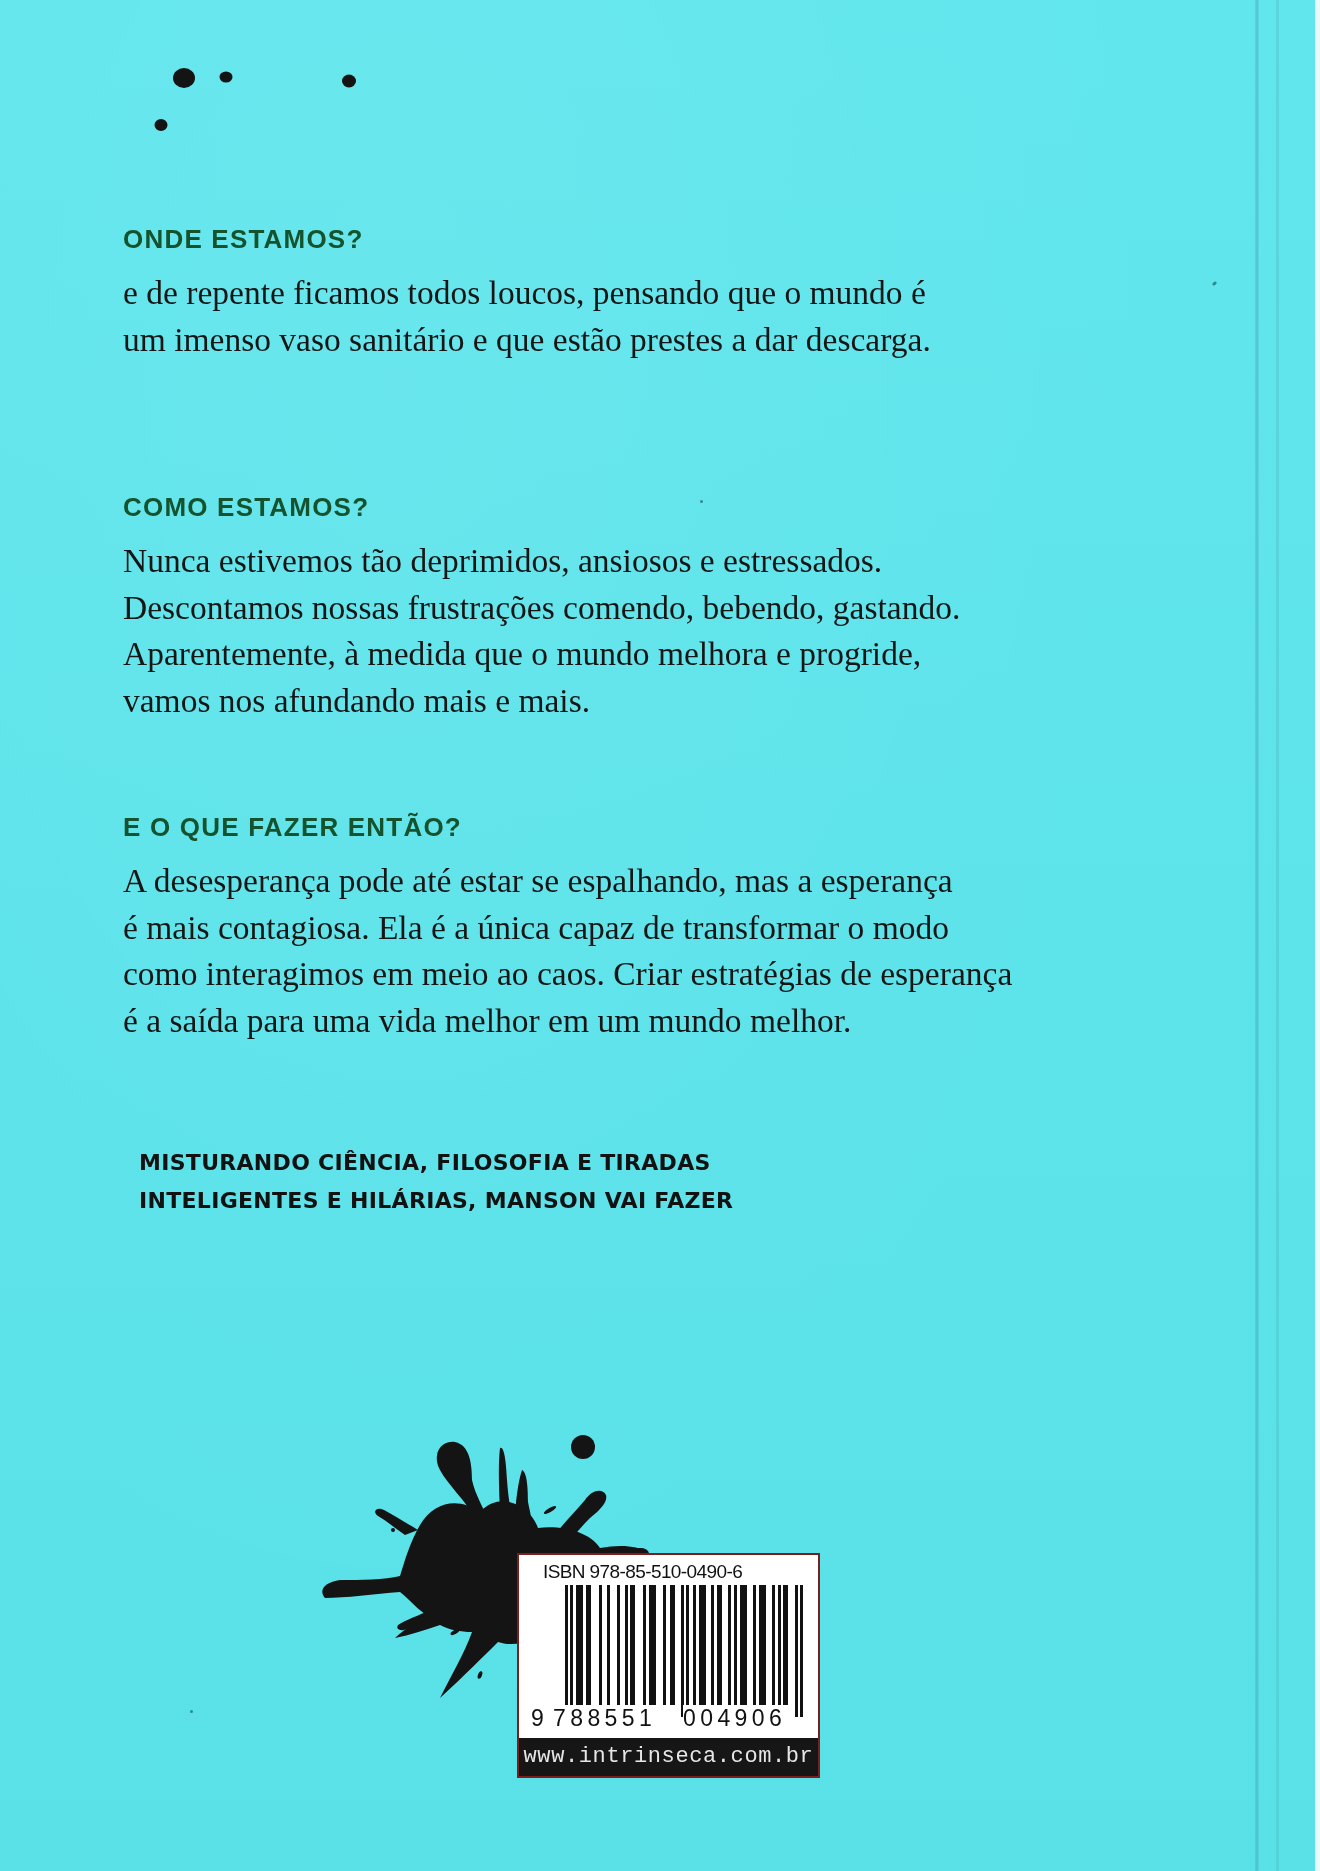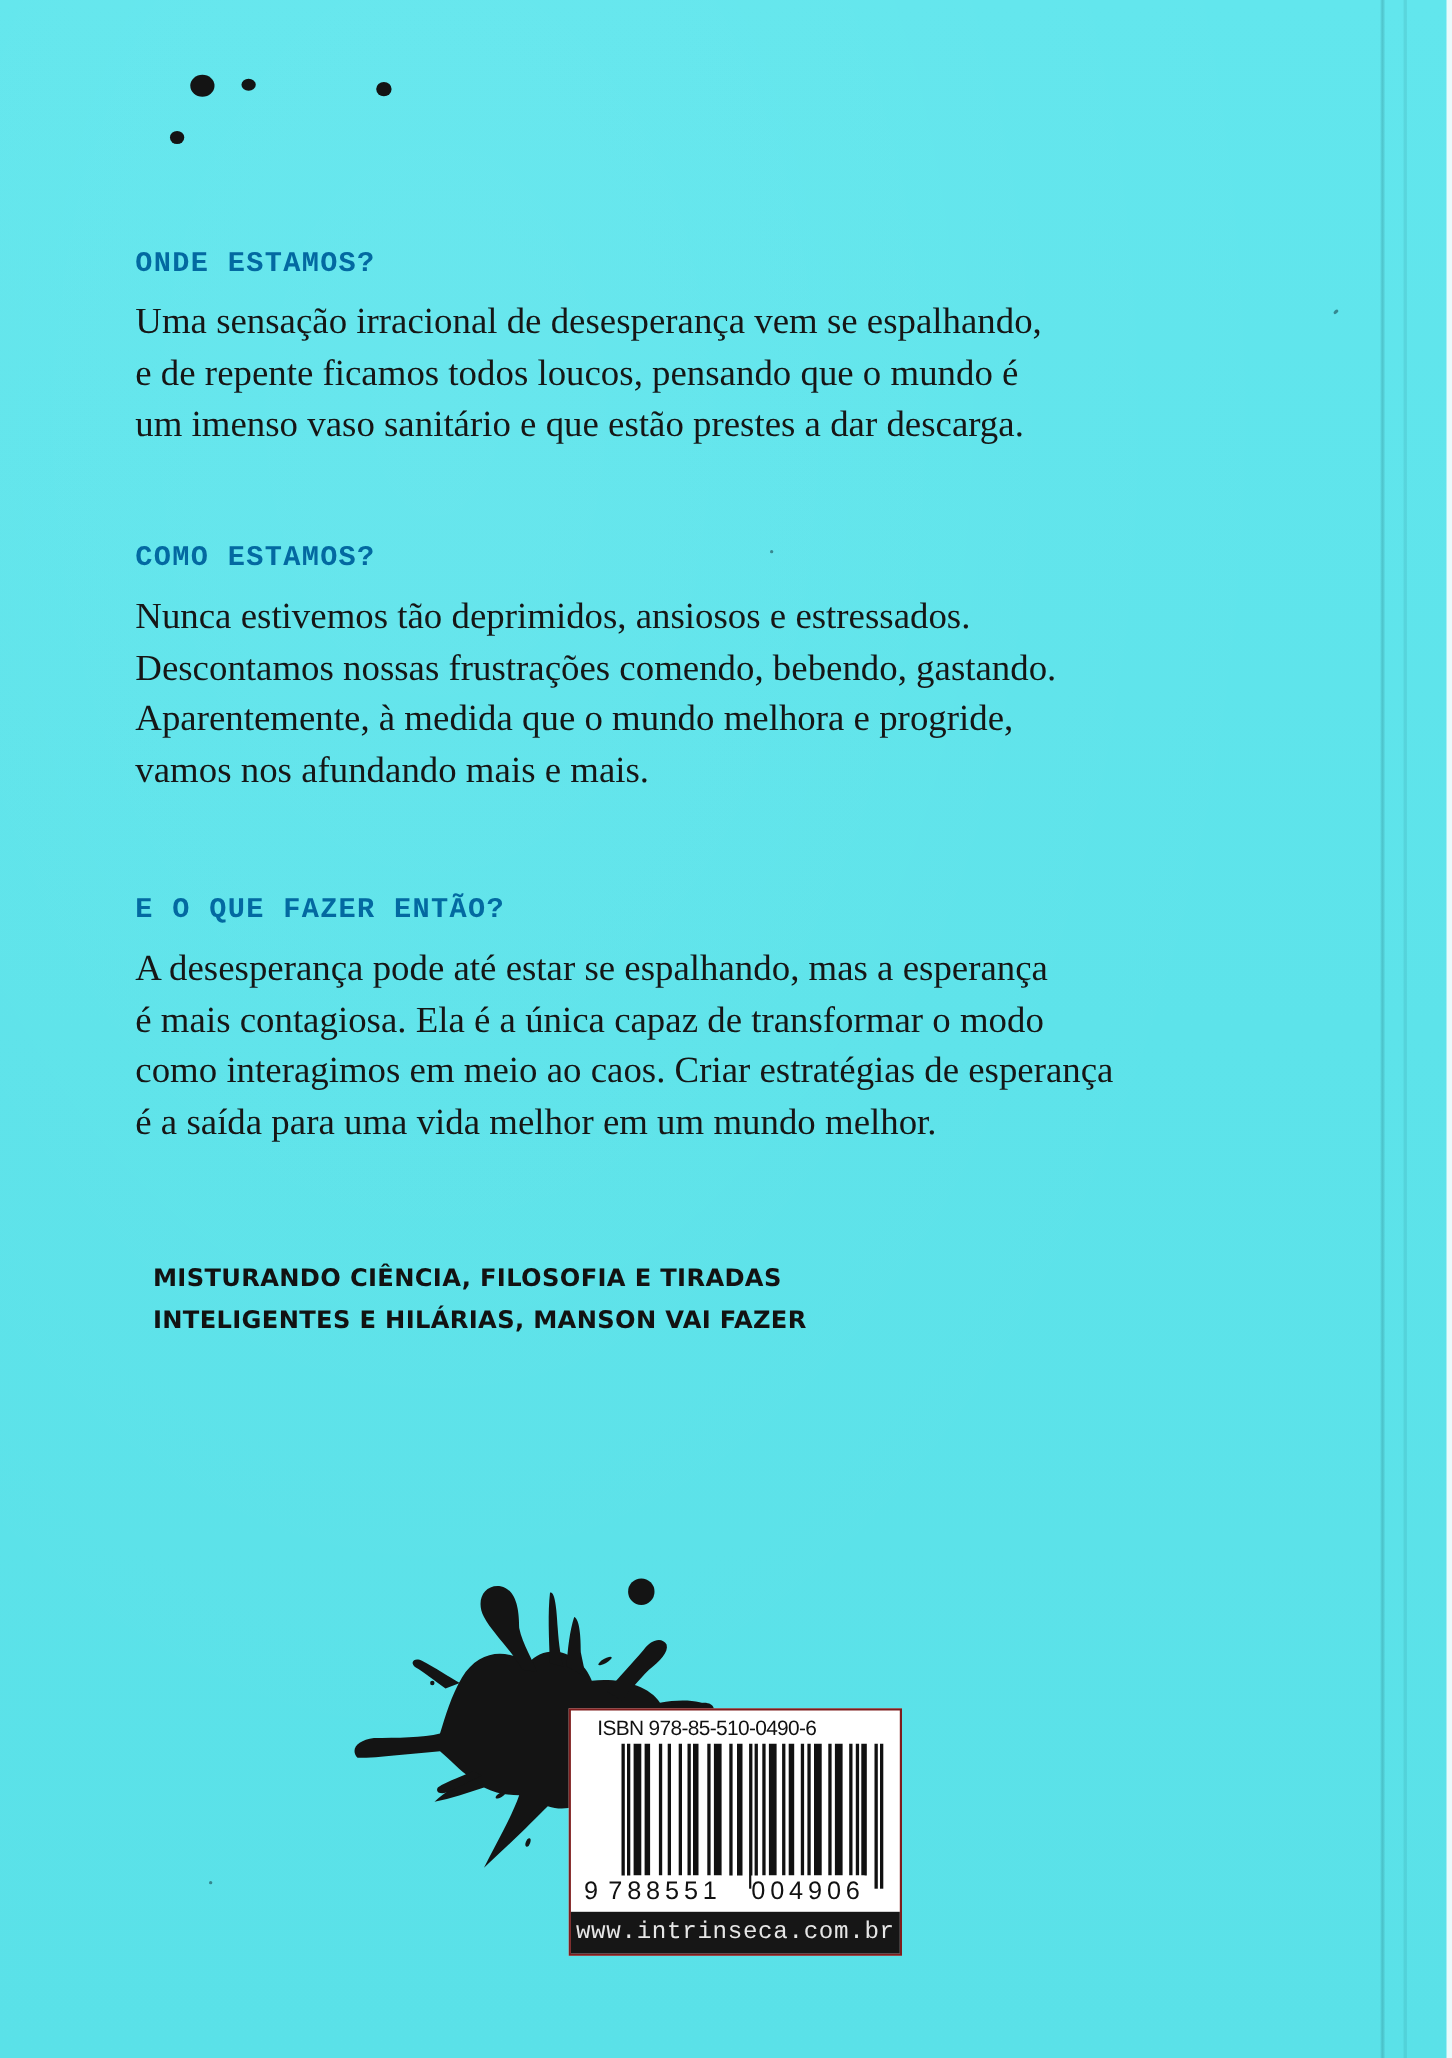--- a/index.html
+++ b/index.html
@@ -47,25 +47,25 @@
     }
     .dots {
       position: absolute;
       left: 0; top: 0;
       width: 400px; height: 160px;
     }
     .section-heading {
       position: absolute;
       left: 123px;
       margin: 0;
-      font-family: Liberation Mono, monospace;
+      font-family: Liberation Sans, sans-serif;
       font-weight: bold;
       font-size: 26px;
       letter-spacing: 1.2px;
-      color: #0369a1;
+      color: #14532d;
       white-space: nowrap;
       line-height: 1;
     }
     .section-body {
       position: absolute;
       left: 123px;
       width: 1040px;
       margin: 0;
       font-family: "Liberation Serif", serif;
       font-size: 33.5px;
@@ -176,21 +176,20 @@
   <ellipse cx="349" cy="81" rx="7" ry="6.5" fill="#141414"></ellipse>
   <ellipse cx="161" cy="125" rx="6.5" ry="6" fill="#141414"></ellipse>
 </svg>
 
 <div class="speck" style="left:1212px;top:282px;width:5px;height:3px;transform:rotate(-40deg);"></div>
 <div class="speck" style="left:700px;top:500px;width:3px;height:3px;"></div>
 <div class="speck" style="left:190px;top:1710px;width:3px;height:3px;"></div>
 
 <h2 class="section-heading" style="top:226px;">ONDE ESTAMOS?</h2>
 <p class="section-body" style="top:270px;">
-  <span class="line">Uma sensação irracional de desesperança vem se espalhando,</span>
   <span class="line">e de repente ficamos todos loucos, pensando que o mundo é</span>
   <span class="line">um imenso vaso sanitário e que estão prestes a dar descarga.</span>
 </p>
 
 <h2 class="section-heading" style="top:494px;">COMO ESTAMOS?</h2>
 <p class="section-body" style="top:538px;">
   <span class="line">Nunca estivemos tão deprimidos, ansiosos e estressados.</span>
   <span class="line">Descontamos nossas frustrações comendo, bebendo, gastando.</span>
   <span class="line">Aparentemente, à medida que o mundo melhora e progride,</span>
   <span class="line">vamos nos afundando mais e mais.</span>

